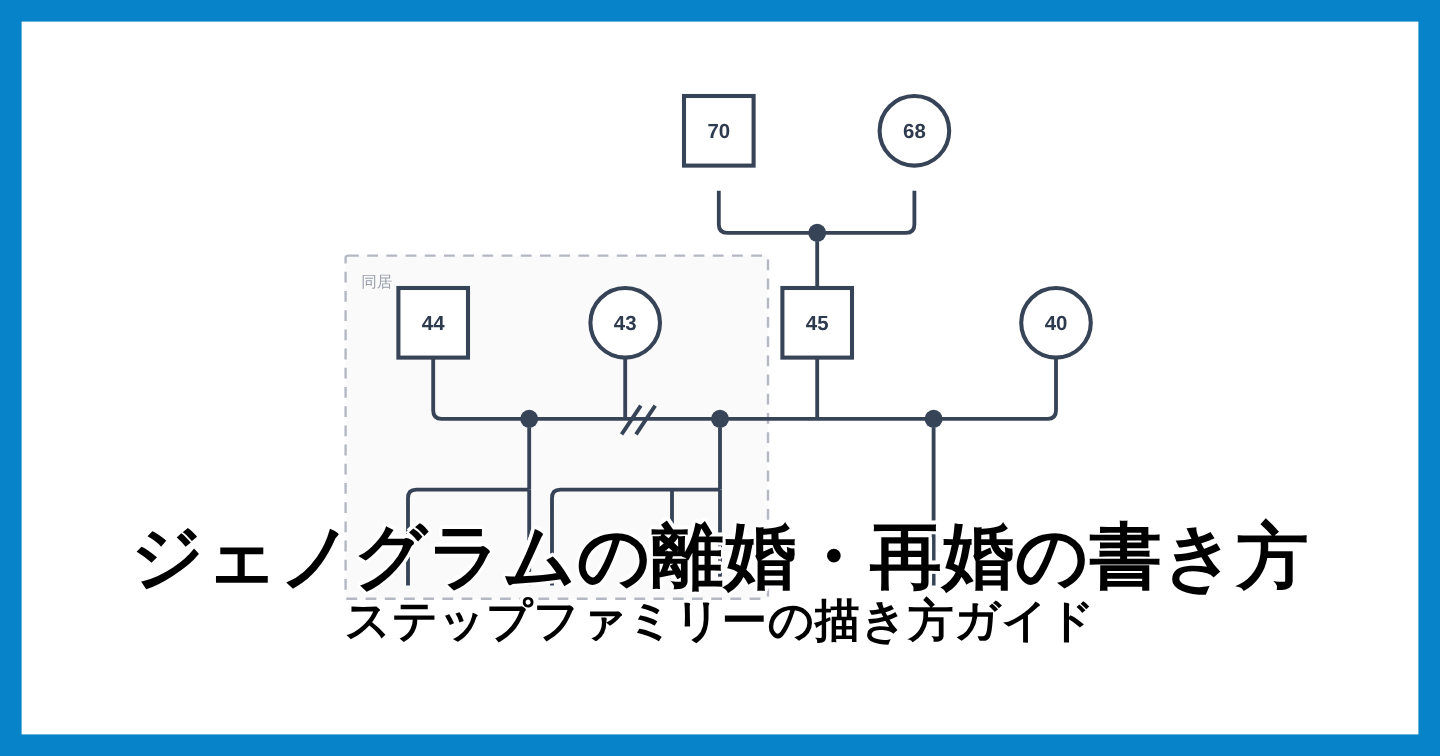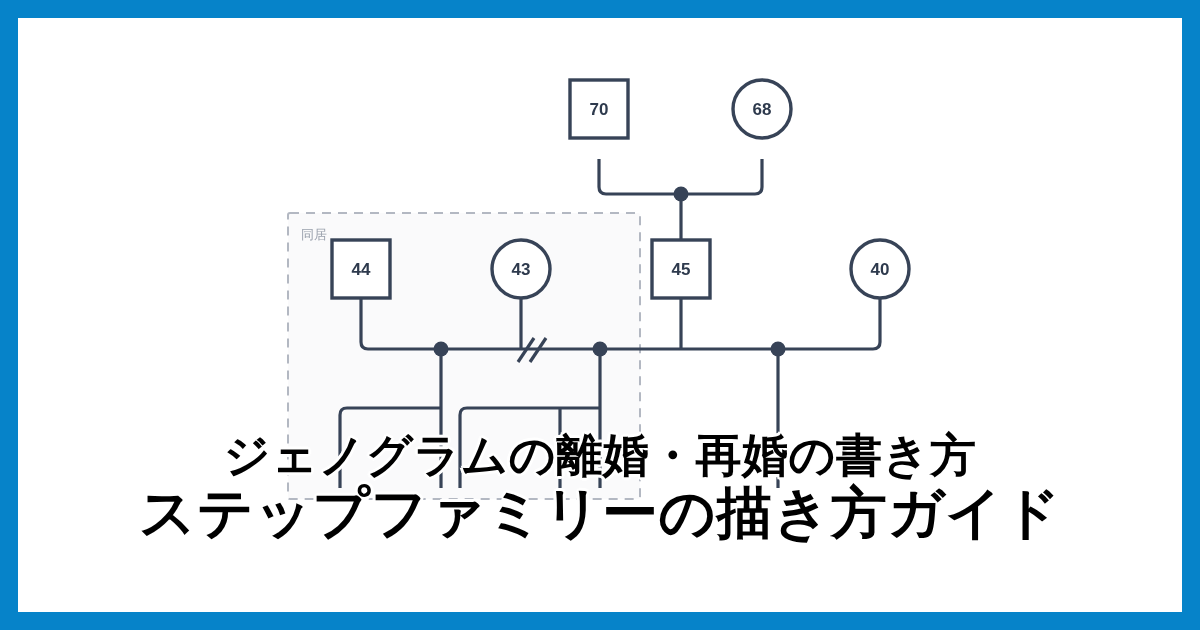--- a/index.html
+++ b/index.html
@@ -41,22 +41,22 @@
     display: block;
     color: #000000;
     font-weight: 700;
     letter-spacing: 0.01em;
     line-height: 1.12;
     text-shadow:
       2px 0 0 #fff, -2px 0 0 #fff, 0 2px 0 #fff, 0 -2px 0 #fff,
       2px 2px 0 #fff, -2px 2px 0 #fff, 2px -2px 0 #fff, -2px -2px 0 #fff,
       3px 0 0 #fff, -3px 0 0 #fff, 0 3px 0 #fff, 0 -3px 0 #fff;
   }
-  .title-main { font-size: 46px; }
-  .title-sub  { font-size: 56px; }
+  .title-main { font-size: 60px; }
+  .title-sub  { font-size: 38px; }
 </style>
 </head>
 <body>
 
 <div id="card">
   <div id="inner">
 
     <svg id="genogram" viewBox="0 0 1164 594" xmlns="http://www.w3.org/2000/svg">
 
       <rect x="270" y="195" width="352" height="286" fill="#fafafb" stroke="#b3b8c2" stroke-width="2" stroke-dasharray="9 7" rx="2"></rect>

